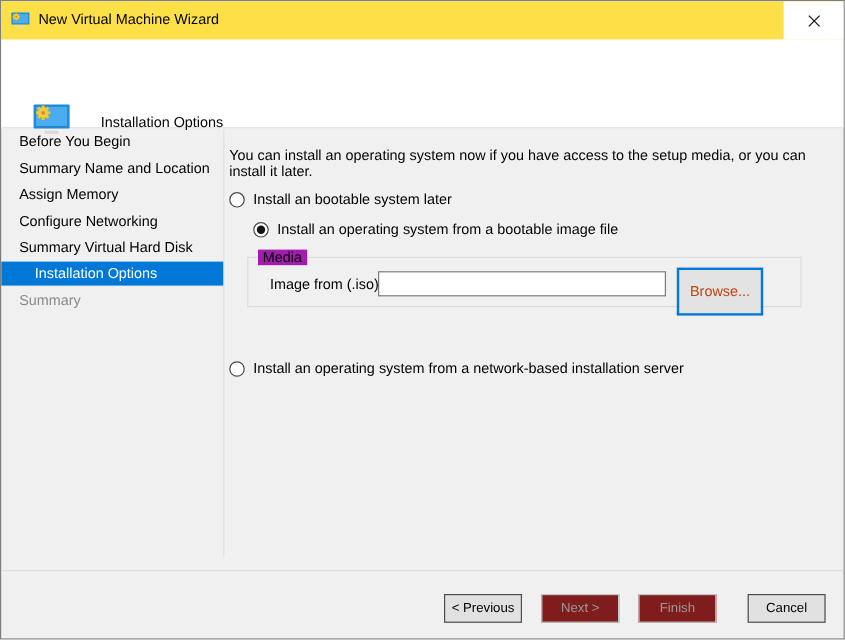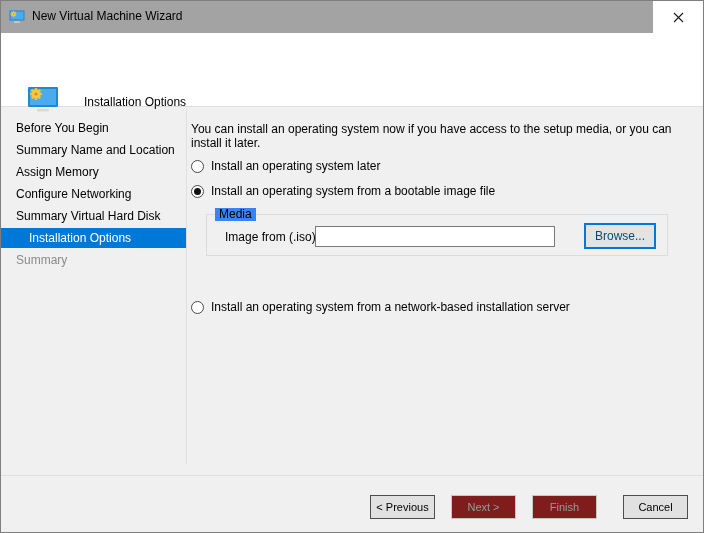--- a/index.html
+++ b/index.html
@@ -10,21 +10,21 @@
     position: relative;
     width: 704px; height: 533px;
     background: #f0f0f0;
     border: 1px solid #7f7f7f;
     overflow: hidden;
   }
 
   
   .titlebar {
     position: absolute; top: 0; left: 0; right: 0; height: 32px;
-    background: #a3a3a3;
+    background: #fde047;
   }
   .titlebar-icon { position: absolute; left: 8px; top: 8px; width: 16px; height: 16px; }
   .titlebar-title {
     position: absolute; left: 31px; top: 0; line-height: 31px; font-size: 12px; color: #000;
     white-space: nowrap;
   }
   .close-btn {
     position: absolute; top: 0; right: 0; width: 50px; height: 32px;
     background: #ffffff; border: 0; display: flex; align-items: center; justify-content: center;
     cursor: default;
@@ -35,67 +35,66 @@
     position: absolute; top: 32px; left: 0; right: 0; height: 74px;
     background: #ffffff; border-bottom: 1px solid #dfdfdf;
   }
   .header-icon { position: absolute; left: 25px; top: 53px; width: 34px; height: 28px; }
   .header-title { position: absolute; left: 83px; top: 62px; font-size: 12px; color: #000; }
 
   
   .sidebar {
     position: absolute; top: 107px; left: 0; width: 186px; height: 356px;
     border-right: 1px solid #e0e0e0;
-    padding-top: 10px;
   }
   .nav-item {
     height: 20px; line-height: 20px; margin-bottom: 2px;
     padding-left: 15px; color: #000; white-space: nowrap; cursor: default;
   }
   .nav-item.selected {
     background: #0078d7; color: #ffffff; padding-left: 28px;
   }
   .nav-item.disabled { color: #8a8a8a; }
 
   
   .content { position: absolute; top: 107px; left: 187px; right: 0; height: 356px; }
   .intro { position: absolute; left: 3px; top: 14px; width: 494px; line-height: 14px; }
 
   .radio-row { position: absolute; left: 3px; display: flex; align-items: center; gap: 7px; }
   .radio-row.row1 { top: 51px; }
-  .radio-row.row2 { top: 76px; }
+  .radio-row.row2 { top: 76px; margin-left: 20px; }
   .radio-row.row3 { top: 160px; margin-top: 32px; }
   .radio {
     position: relative; width: 13px; height: 13px; flex: 0 0 13px;
     border: 1px solid #4a4a4a; border-radius: 50%; background: #ffffff;
   }
   .radio.checked::after {
     content: ""; position: absolute; left: 2px; top: 2px;
     width: 7px; height: 7px; border-radius: 50%; background: #111111;
   }
   .radio-label { white-space: nowrap; }
 
   .groupbox {
     position: absolute; left: 18px; top: 106px; width: 462px; height: 42px;
     border: 1px solid #dcdcdc;
   }
   .groupbox-legend {
     position: absolute; left: 8px; top: -7px; padding: 0 4px;
-    background: #3b82f6; line-height: 13px;
+    background: #a21caf; line-height: 13px;
   }
   .field-label { position: absolute; left: 18px; top: 15px; white-space: nowrap; }
   .iso-input {
     position: absolute; left: 108px; top: 11px; width: 240px; height: 21px;
     border: 1px solid #7a7a7a; background: #ffffff; font-family: "Liberation Sans", sans-serif;
     font-size: 12px; padding: 0 4px;
   }
   .browse-btn {
-    position: absolute; left: 357px; top: 8px; width: 72px; height: 26px;
+    position: absolute; left: 357px; top: 8px; width: 72px; height: 40px;
     background: #e3e3e3; border: 2px solid #0078d7;
-    font-family: "Liberation Sans", sans-serif; font-size: 12px; color: #0c4a6e; cursor: default; margin-left: 20px;
+    font-family: "Liberation Sans", sans-serif; font-size: 12px; color: #c2410c; cursor: default;
   }
 
   
   .footer-sep { position: absolute; left: 0; right: 0; top: 474px; height: 1px; background: #dfdfdf; }
   .btn {
     position: absolute; top: 494px; height: 24px; width: 65px;
     background: #e1e1e1; border: 1px solid #4d4d4d;
     font-family: "Liberation Sans", sans-serif; font-size: 11px; color: #000; cursor: default;
   }
   .btn.disabled {
@@ -162,21 +161,21 @@
     <div class="nav-item">Summary Virtual Hard Disk</div>
     <div class="nav-item selected">Installation Options</div>
     <div class="nav-item disabled">Summary</div>
   </div>
 
   <div class="content">
     <p class="intro">You can install an operating system now if you have access to the setup media, or you can install it later.</p>
 
     <div class="radio-row row1">
       <span class="radio"></span>
-      <span class="radio-label">Install an operating system later</span>
+      <span class="radio-label">Install an bootable system later</span>
     </div>
 
     <div class="radio-row row2">
       <span class="radio checked"></span>
       <span class="radio-label">Install an operating system from a bootable image file</span>
     </div>
 
     <div class="groupbox">
       <span class="groupbox-legend">Media</span>
       <span class="field-label">Image from (.iso):</span>

